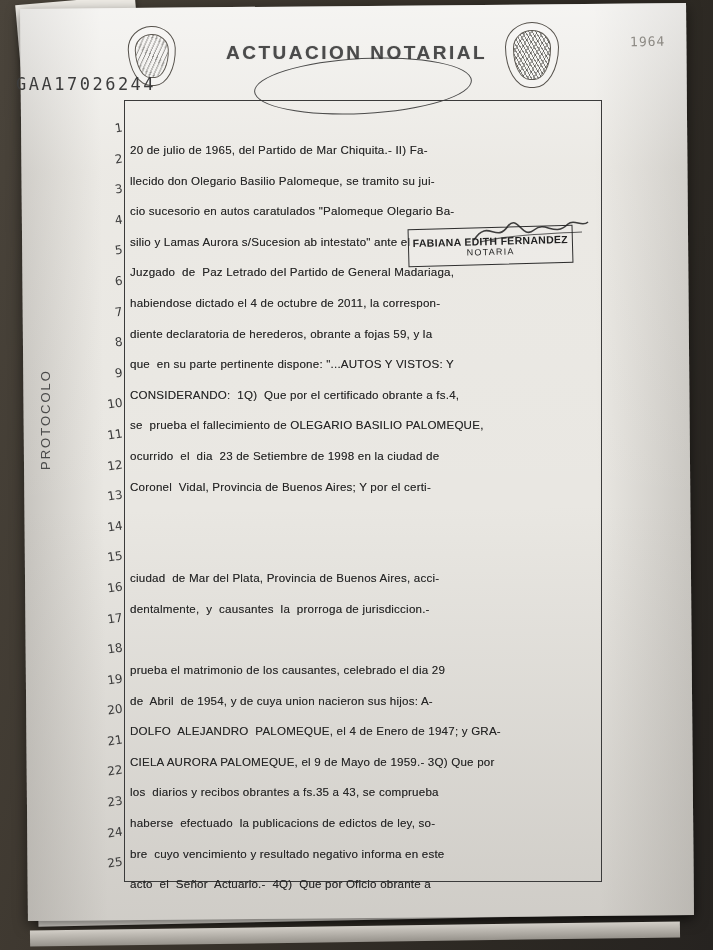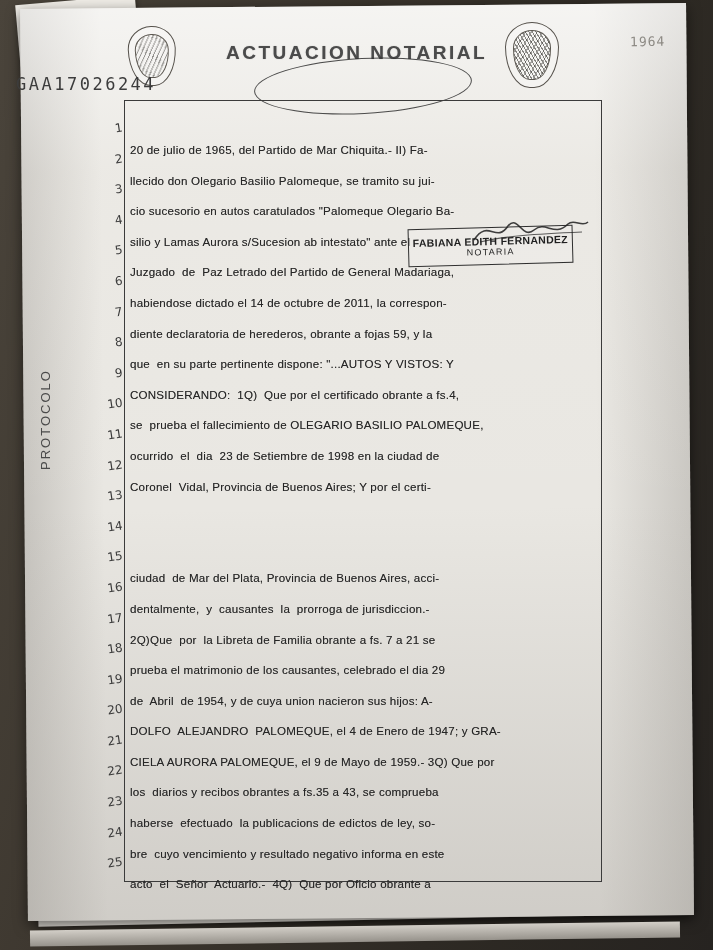--- a/index.html
+++ b/index.html
@@ -315,21 +315,21 @@
     <div class="line">
         <span class="lineno">4</span>
         <span class="linetext">silio y Lamas Aurora s/Sucesion ab intestato" ante el</span>
       </div>
     <div class="line">
         <span class="lineno">5</span>
         <span class="linetext">Juzgado  de  Paz Letrado del Partido de General Madariaga,</span>
       </div>
     <div class="line">
         <span class="lineno">6</span>
-        <span class="linetext">habiendose dictado el 14 de octubre de 2011, la correspon-</span>
+        <span class="linetext">habiendose dictado el 4 de octubre de 2011, la correspon-</span>
       </div>
     <div class="line">
         <span class="lineno">7</span>
         <span class="linetext">diente declaratoria de herederos, obrante a fojas 59, y la</span>
       </div>
     <div class="line">
         <span class="lineno">8</span>
         <span class="linetext">que  en su parte pertinente dispone: "...AUTOS Y VISTOS: Y</span>
       </div>
     <div class="line">
@@ -357,21 +357,20 @@
     <div class="line">
         <span class="lineno">15</span>
         <span class="linetext">ciudad  de Mar del Plata, Provincia de Buenos Aires, acci-</span>
       </div>
     <div class="line">
         <span class="lineno">16</span>
         <span class="linetext">dentalmente,  y  causantes  la  prorroga de jurisdiccion.-</span>
       </div>
     <div class="line">
         <span class="lineno">17</span>
-        <span class="linetext">2Q)Que  por  la Libreta de Familia obrante a fs. 7 a 21 se</span>
       </div>
     <div class="line">
         <span class="lineno">18</span>
         <span class="linetext">prueba el matrimonio de los causantes, celebrado el dia 29</span>
       </div>
     <div class="line">
         <span class="lineno">19</span>
         <span class="linetext">de  Abril  de 1954, y de cuya union nacieron sus hijos: A-</span>
       </div>
     <div class="line">

